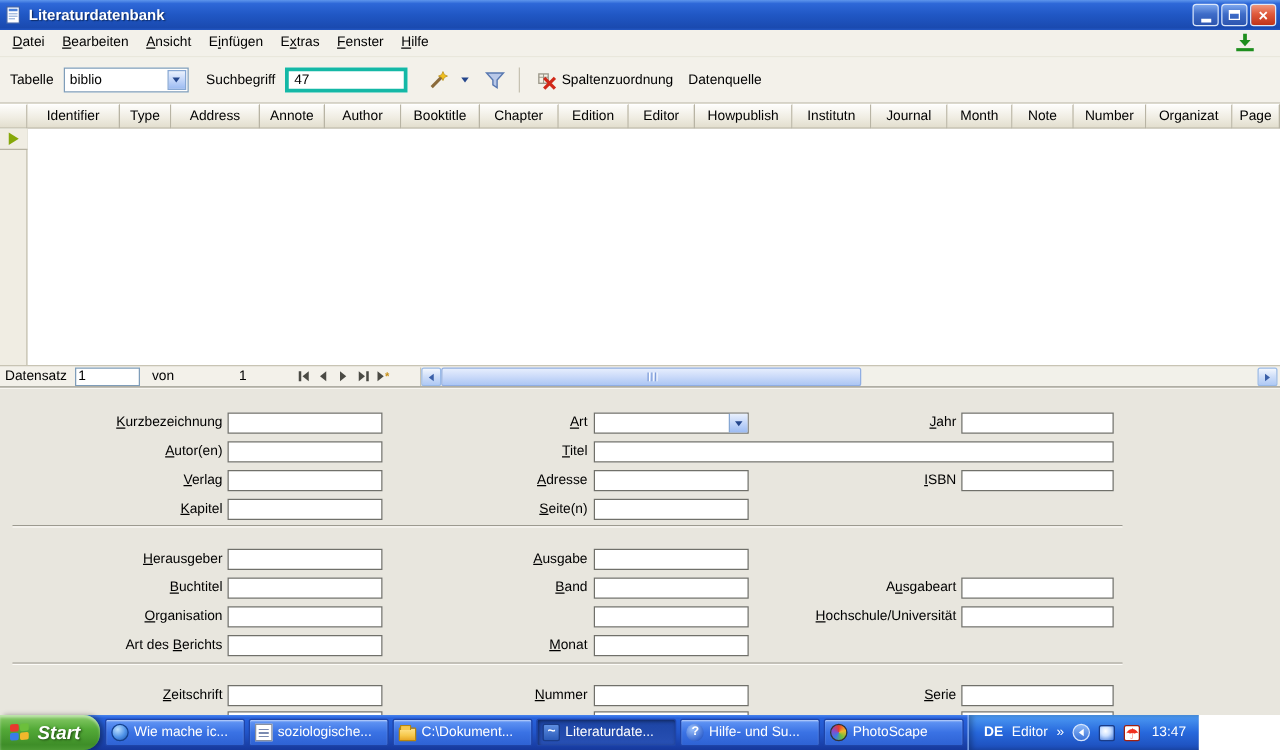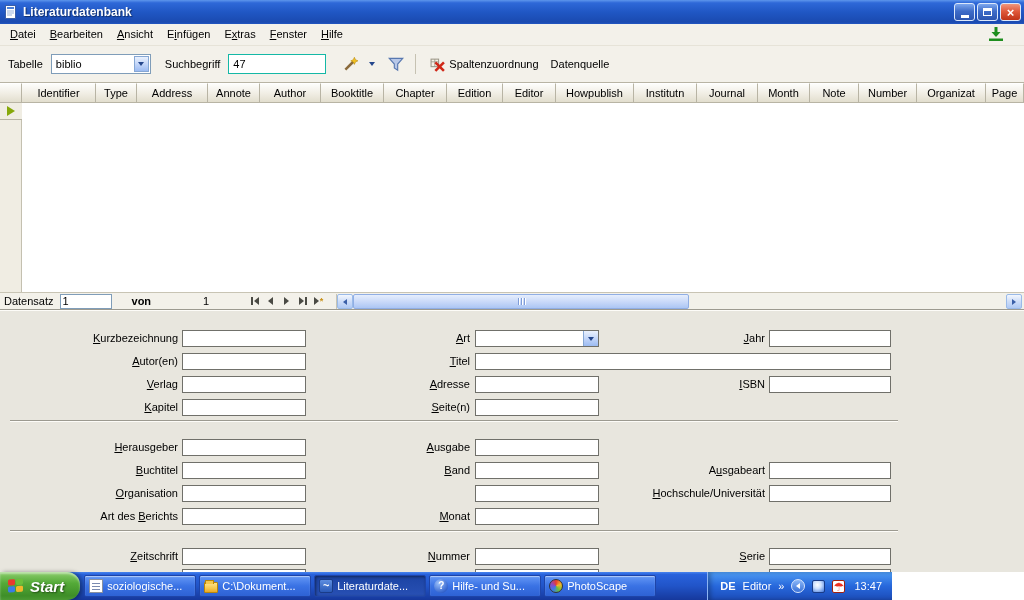--- a/index.html
+++ b/index.html
@@ -30,21 +30,21 @@
   
   .toolbar { position:absolute; left:0; top:46px; width:1024px; height:37px; background:#F3F1EA;
     border-bottom:1px solid #B8B4A4; display:flex; align-items:center; padding:0 8px; }
   .tb-label { margin-right:8px; }
   .combo { width:100px; height:20px; background:#fff; border:1px solid #7F9DB9; position:relative;
     display:flex; align-items:center; padding-left:4px; margin-right:14px; }
   .combo-arrow-btn { position:absolute; right:1px; top:1px; bottom:1px; width:15px;
     background:linear-gradient(180deg,#EAF1FD 0%,#C3D6F9 50%,#9CBBF2 100%); border:1px solid #86A7D4;
     display:flex; align-items:center; justify-content:center; }
   .tri-down { width:0; height:0; border-left:3px solid transparent; border-right:3px solid transparent; border-top:4px solid #24468C; }
-  .search-input { width:98px; height:20px; border:1px solid #14b8a6; padding:0 4px; font:11px "Liberation Sans",sans-serif; margin-right:12px; }
+  .search-input { width:98px; height:20px; border:3px solid #14b8a6; padding:0 4px; font:11px "Liberation Sans",sans-serif; margin-right:12px; }
   .tool-btn { height:24px; display:flex; align-items:center; justify-content:center; padding:0 3px; border:1px solid transparent; border-radius:2px; margin-right:2px; }
   .tool-btn svg { display:block; }
   .dd-arrow-btn { width:11px; height:24px; display:flex; align-items:center; justify-content:center; margin-right:6px; }
   .tool-sep { width:1px; height:20px; background:#C6C2B2; margin:0 8px 0 4px; }
   .tool-text-btn { height:24px; display:flex; align-items:center; gap:4px; padding:0 6px; border-radius:2px; }
 
   
   .grid-header { position:absolute; left:0; top:83px; width:1024px; height:20px; display:flex; background:#E6E2D4; }
   .gh-cell { height:20px; background:linear-gradient(180deg,#FDFDFB 0%,#F0EDE3 55%,#E2DECE 100%);
     border-right:1px solid #B8B4A4; border-bottom:1px solid #B8B4A4; border-top:1px solid #fff;
@@ -54,21 +54,21 @@
   .selector-col { position:absolute; left:0; top:0; width:22px; height:189px; background:#F0EDE3; border-right:1px solid #C4C0B0; }
   .row-pointer { position:absolute; left:0; top:0; width:22px; height:17px; background:#F0EDE3;
     border-bottom:1px solid #B8B4A4; display:flex; align-items:center; justify-content:center; }
   .pointer-tri { width:0; height:0; border-top:5px solid transparent; border-bottom:5px solid transparent; border-left:8px solid #86A80A; }
 
   
   .record-bar { position:absolute; left:0; top:292px; width:1024px; height:17px; background:#F3F1EA;
     border-top:1px solid #C8C4B4; display:flex; align-items:center; }
   .rec-label { margin-left:4px; margin-right:6px; }
   .rec-input { width:52px; height:15px; border:1px solid #7F9DB9; font:11px "Liberation Sans",sans-serif; padding:0 2px; }
-  .rec-of { margin-left:20px;font-weight:bold; }
+  .rec-of { margin-left:10px; }
   .rec-total { margin-left:52px; width:30px; }
   .nav-group { display:flex; margin-left:14px; gap:1px; }
   .nav-btn { width:15px; height:15px; display:flex; align-items:center; justify-content:center; gap:1px; background:#F3F1EA; }
   .tri-l { width:0; height:0; border-top:4px solid transparent; border-bottom:4px solid transparent; border-right:5px solid #4A4A44; }
   .tri-r { width:0; height:0; border-top:4px solid transparent; border-bottom:4px solid transparent; border-left:5px solid #4A4A44; }
   .nav-bar { width:2px; height:8px; background:#4A4A44; }
   .nav-star { color:#C89018; font-size:9px; font-weight:bold; }
   .hscroll { position:absolute; left:336px; top:1px; width:686px; height:15px; background:#F2F1EA; border-left:1px solid #C8C4B4; }
   .sb-btn { position:absolute; top:0; width:16px; height:15px; border:1px solid #9ABAE8; border-radius:2px;
     background:linear-gradient(180deg,#F3F7FE 0%,#CLDDF8 50%,#AFC9F5 100%);
@@ -362,20 +362,24 @@
     <span class="flag">
         <i class="f1"></i>
         <i class="f2"></i>
         <i class="f3"></i>
         <i class="f4"></i>
       </span>
     <span>Start</span>
   </div>
   <div class="tasks">
     <div class="task">
+      <span class="ticon ticon-globe"></span>
+      <span class="task-label">Wie mache ic...</span>
+    </div>
+    <div class="task">
       <span class="ticon ticon-doc"></span>
       <span class="task-label">soziologische...</span>
     </div>
     <div class="task">
       <span class="ticon ticon-folder"></span>
       <span class="task-label">C:\Dokument...</span>
     </div>
     <div class="task active">
       <span class="ticon ticon-ooo">~</span>
       <span class="task-label">Literaturdate...</span>

